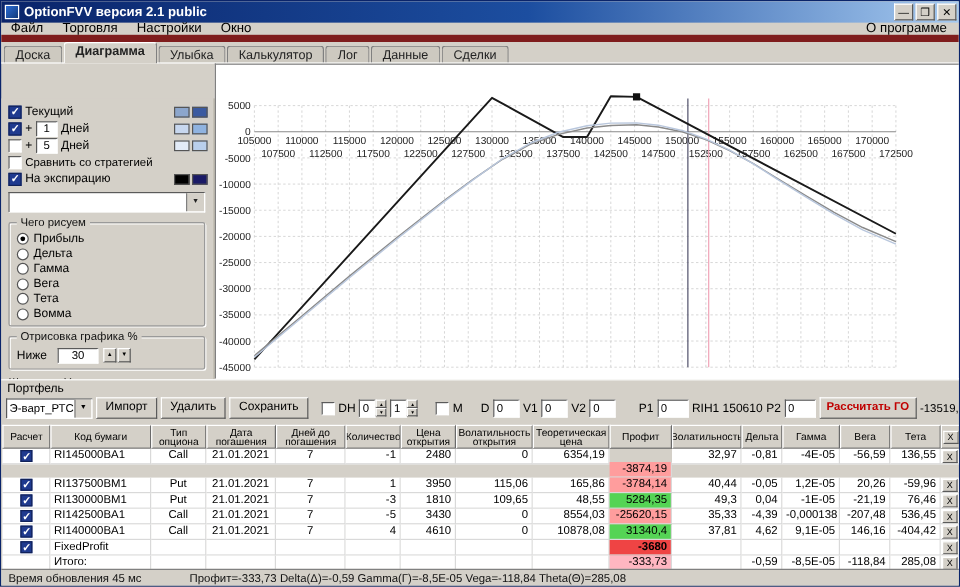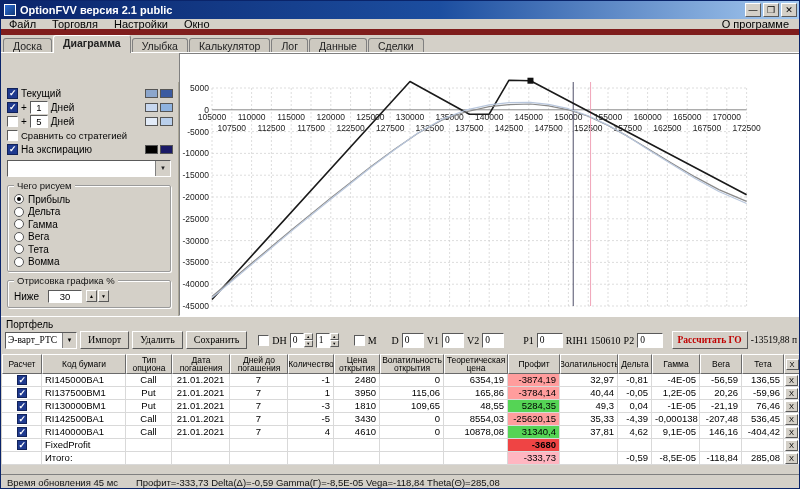--- a/index.html
+++ b/index.html
@@ -83,21 +83,21 @@
     border:1px solid; border-color:#808080 #fff #fff #808080; }
   .charttitle { position:absolute; top:4px; left:0; right:0; text-align:center; font-size:10.5px;
     color:#111; white-space:nowrap; }
   #plot { position:absolute; left:0; top:22px; }
 
   
   .portfolio { position:absolute; left:0; top:315px; width:800px; height:158px; background:#d4d0c8;
     border-top:1px solid #fff; }
   .plabel { position:absolute; left:5px; top:2px; font-size:10px; }
   .ptoolbar { position:absolute; left:4px; right:4px; top:13px; height:20px; display:flex;
-    align-items:center; gap:3px; font-size:10px;font-family:Liberation Serif, serif; }
+    align-items:center; gap:3px; font-size:10px; }
   .btn { background:#d4d0c8; border:1px solid; border-color:#fff #5a5a5a #5a5a5a #fff;
     font-size:10px; padding:1px 7px; height:18px; line-height:14px; white-space:nowrap;
     font-family:inherit; }
   .btn.red { color:#c00000; font-weight:bold; font-size:9.5px; padding:1px 5px; }
   .pcombo { width:72px; height:17px; background:#fff; border:1px solid;
     border-color:#5a5a5a #fff #fff #5a5a5a; display:flex; align-items:center; }
   .pcombo .ctext { flex:1; font-size:9.5px; padding:0 2px; white-space:nowrap; overflow:hidden; }
   .pcombo .cbtn { width:14px; height:100%; background:#d4d0c8; border-left:1px solid #808080;
     font-size:6px; line-height:14px; text-align:center; flex:none; }
   .tinp { height:15px; border:1px solid; border-color:#5a5a5a #fff #fff #5a5a5a; background:#fff;
@@ -127,21 +127,21 @@
   .tcb.on::after { content:"✓"; position:absolute; left:1px; top:-2px; color:#fff; font-size:9px;
     font-weight:bold; }
   .xcell { display:flex; align-items:center; justify-content:center; padding:0; }
   .xbtn { width:13px; height:11px; background:#d4d0c8; border:1px solid;
     border-color:#fff #5a5a5a #5a5a5a #fff; font-size:7.5px; line-height:9px; text-align:center; }
 
   
   .statusbar { position:absolute; left:0; top:473px; width:800px; height:16px; background:#d4d0c8;
     border-top:1px solid #808080; display:flex; align-items:center; font-size:9.5px;
     padding:0 6px; color:#111; }
-  .statusbar .sright { margin-left:18px; }
+  .statusbar .sright { margin-left:40px; }
 </style>
 </head>
 <body>
 
 <div class="app">
 
   <div class="titlebar">
     <span class="appicon"></span>
     <span class="apptitle">OptionFVV версия 2.1 public</span>
     <span class="winbtns">
@@ -419,21 +419,21 @@
               <span class="tcb on"></span>
             </div>
             <div class="td lft">RI145000BA1</div>
             <div class="td ctr">Call</div>
             <div class="td ctr">21.01.2021</div>
             <div class="td ctr">7</div>
             <div class="td rgt">-1</div>
             <div class="td rgt">2480</div>
             <div class="td rgt">0</div>
             <div class="td rgt">6354,19</div>
-            <div class="td rgt" style="background: rgb(255, 157, 157);">-3874,19</div>
+            <div class="td rgt" style="background: rgb(255, 157, 157); margin-top: 11px;">-3874,19</div>
             <div class="td rgt">32,97</div>
             <div class="td rgt">-0,81</div>
             <div class="td rgt">-4E-05</div>
             <div class="td rgt">-56,59</div>
             <div class="td rgt">136,55</div>
             <div class="td xcell">
               <span class="xbtn">X</span>
             </div>
           </div>
           <div class="grid16">

